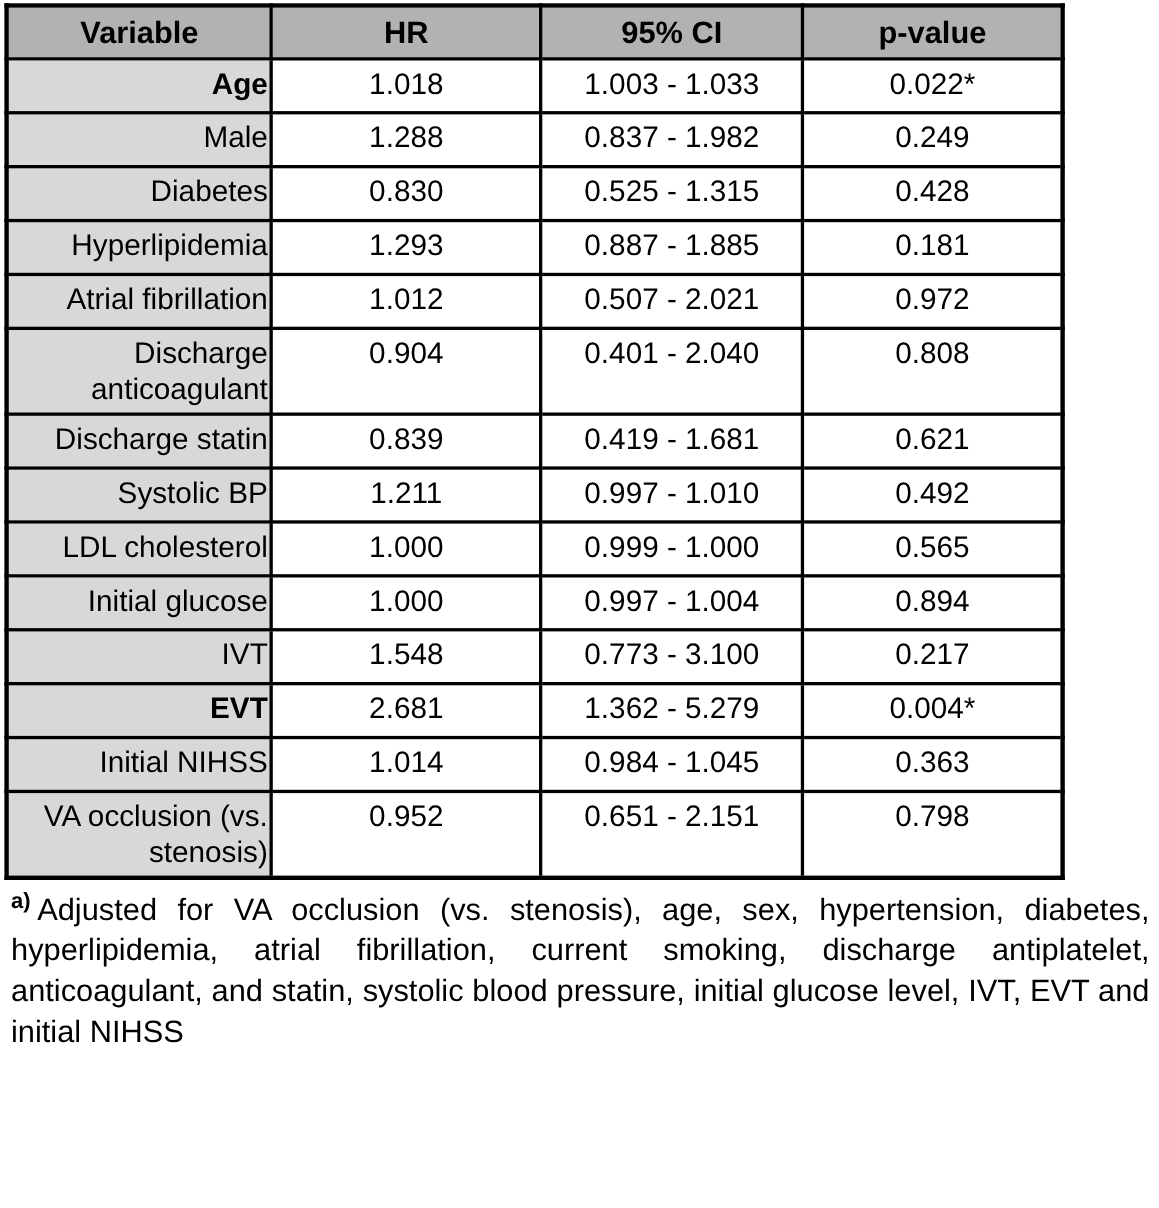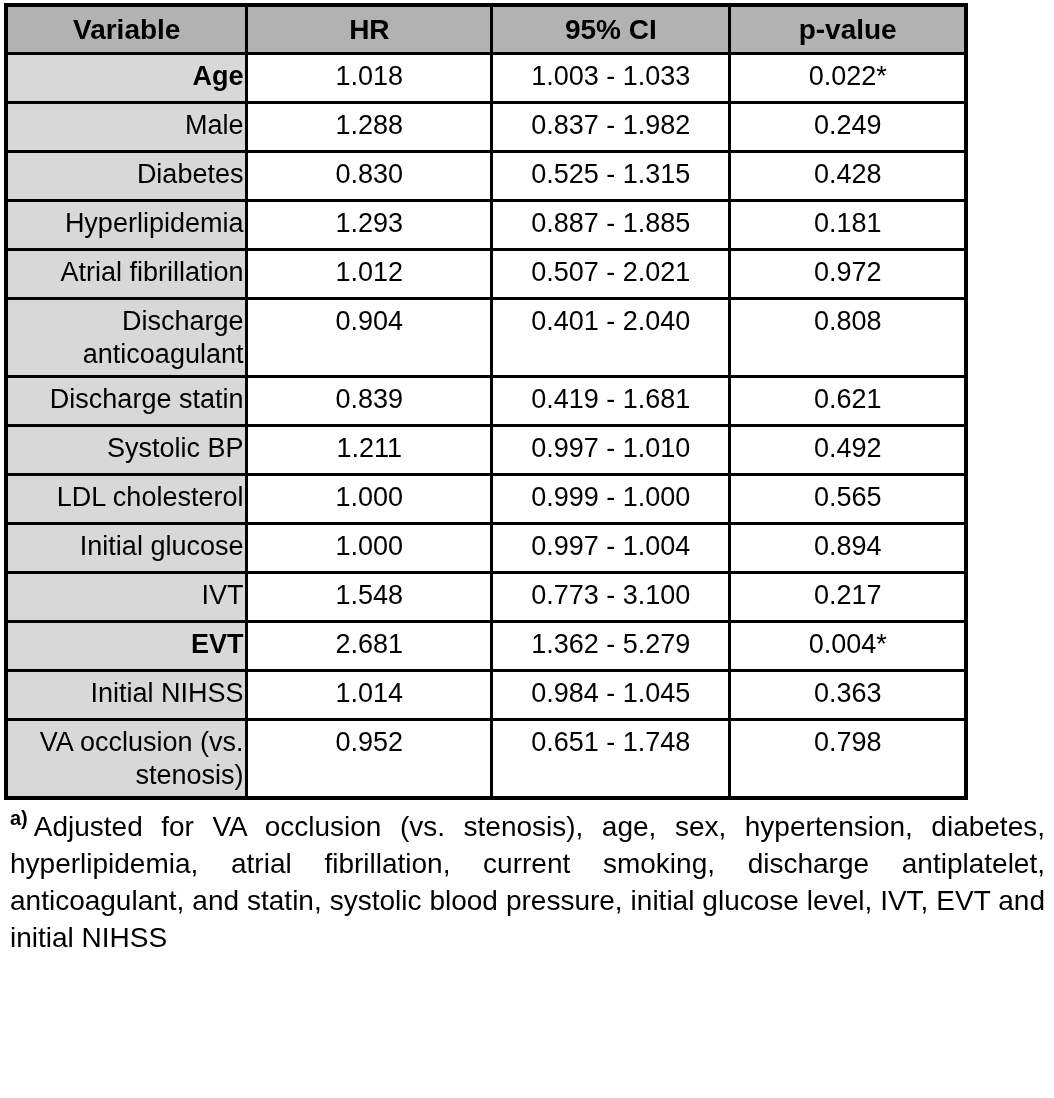--- a/index.html
+++ b/index.html
@@ -165,21 +165,21 @@
       </tr>
       <tr>
         <td class="var">Initial NIHSS</td>
         <td>1.014</td>
         <td>0.984 - 1.045</td>
         <td>0.363</td>
       </tr>
       <tr>
         <td class="var">VA occlusion (vs. stenosis)</td>
         <td>0.952</td>
-        <td>0.651 - 1.748</td>
+        <td>0.651 - 2.151</td>
         <td>0.798</td>
       </tr>
     </tbody>
   </table>
 
   <div class="footnote"><span class="marker">a)</span><span>Adjusted for VA occlusion (vs. stenosis), age, sex, hypertension, diabetes, hyperlipidemia, atrial fibrillation, current smoking, discharge antiplatelet, anticoagulant, and statin, systolic blood pressure, initial glucose level, IVT, EVT and initial NIHSS</span></div>
 
 </div>
 
 </body></html>

